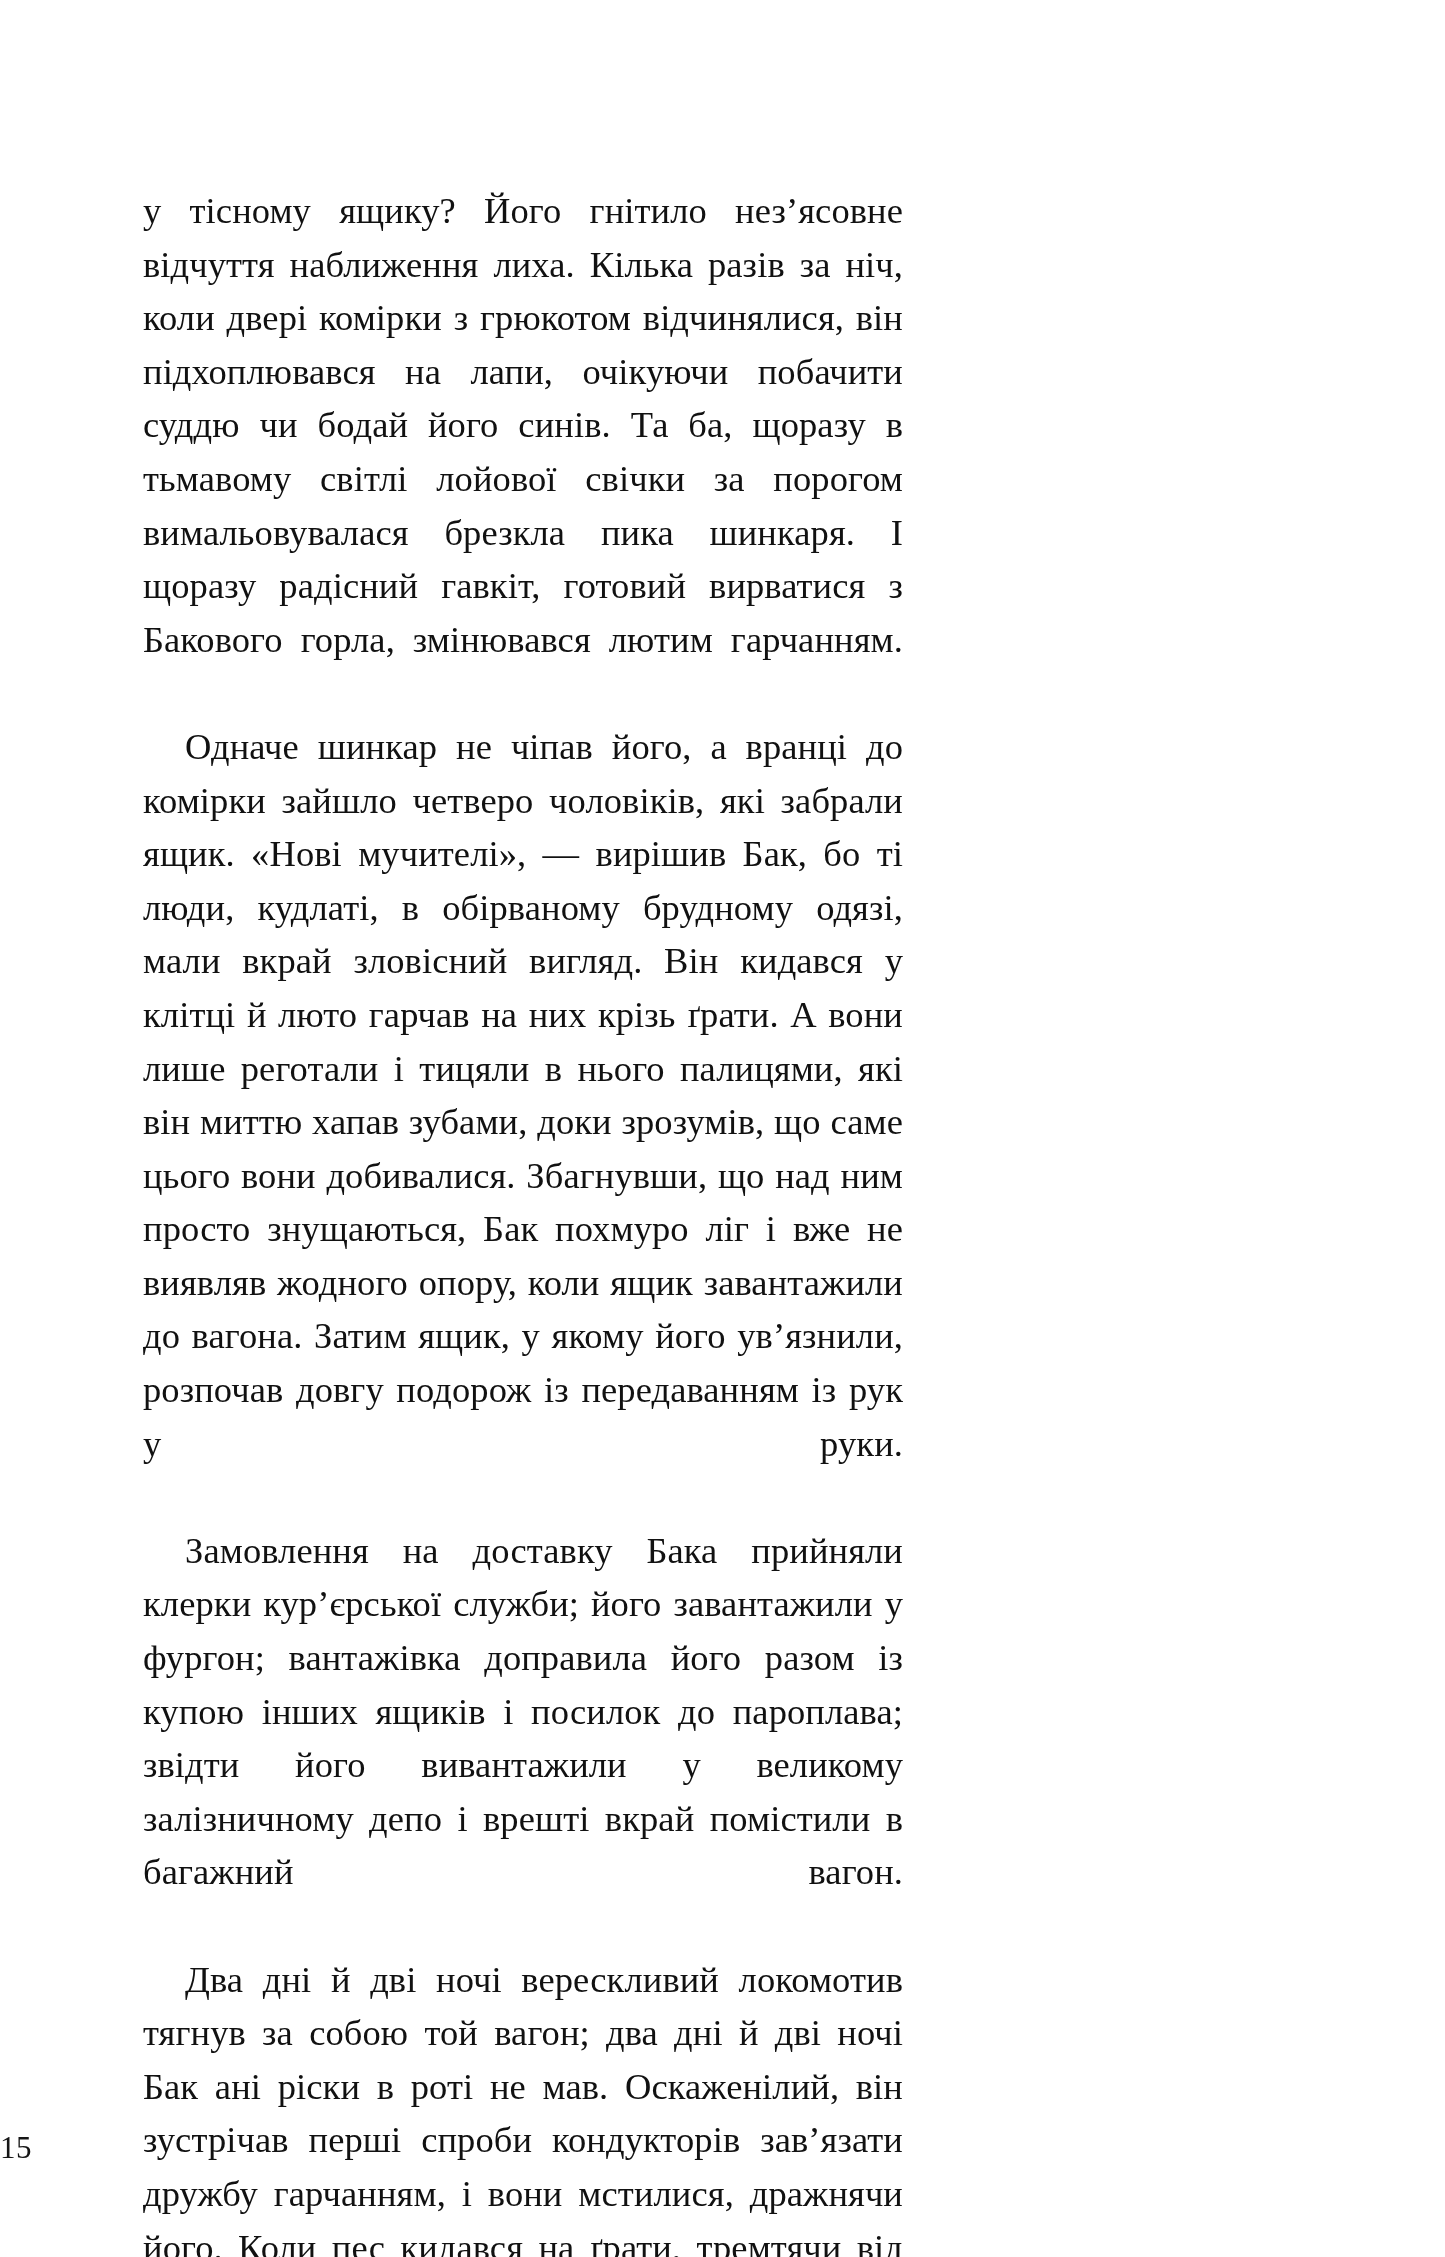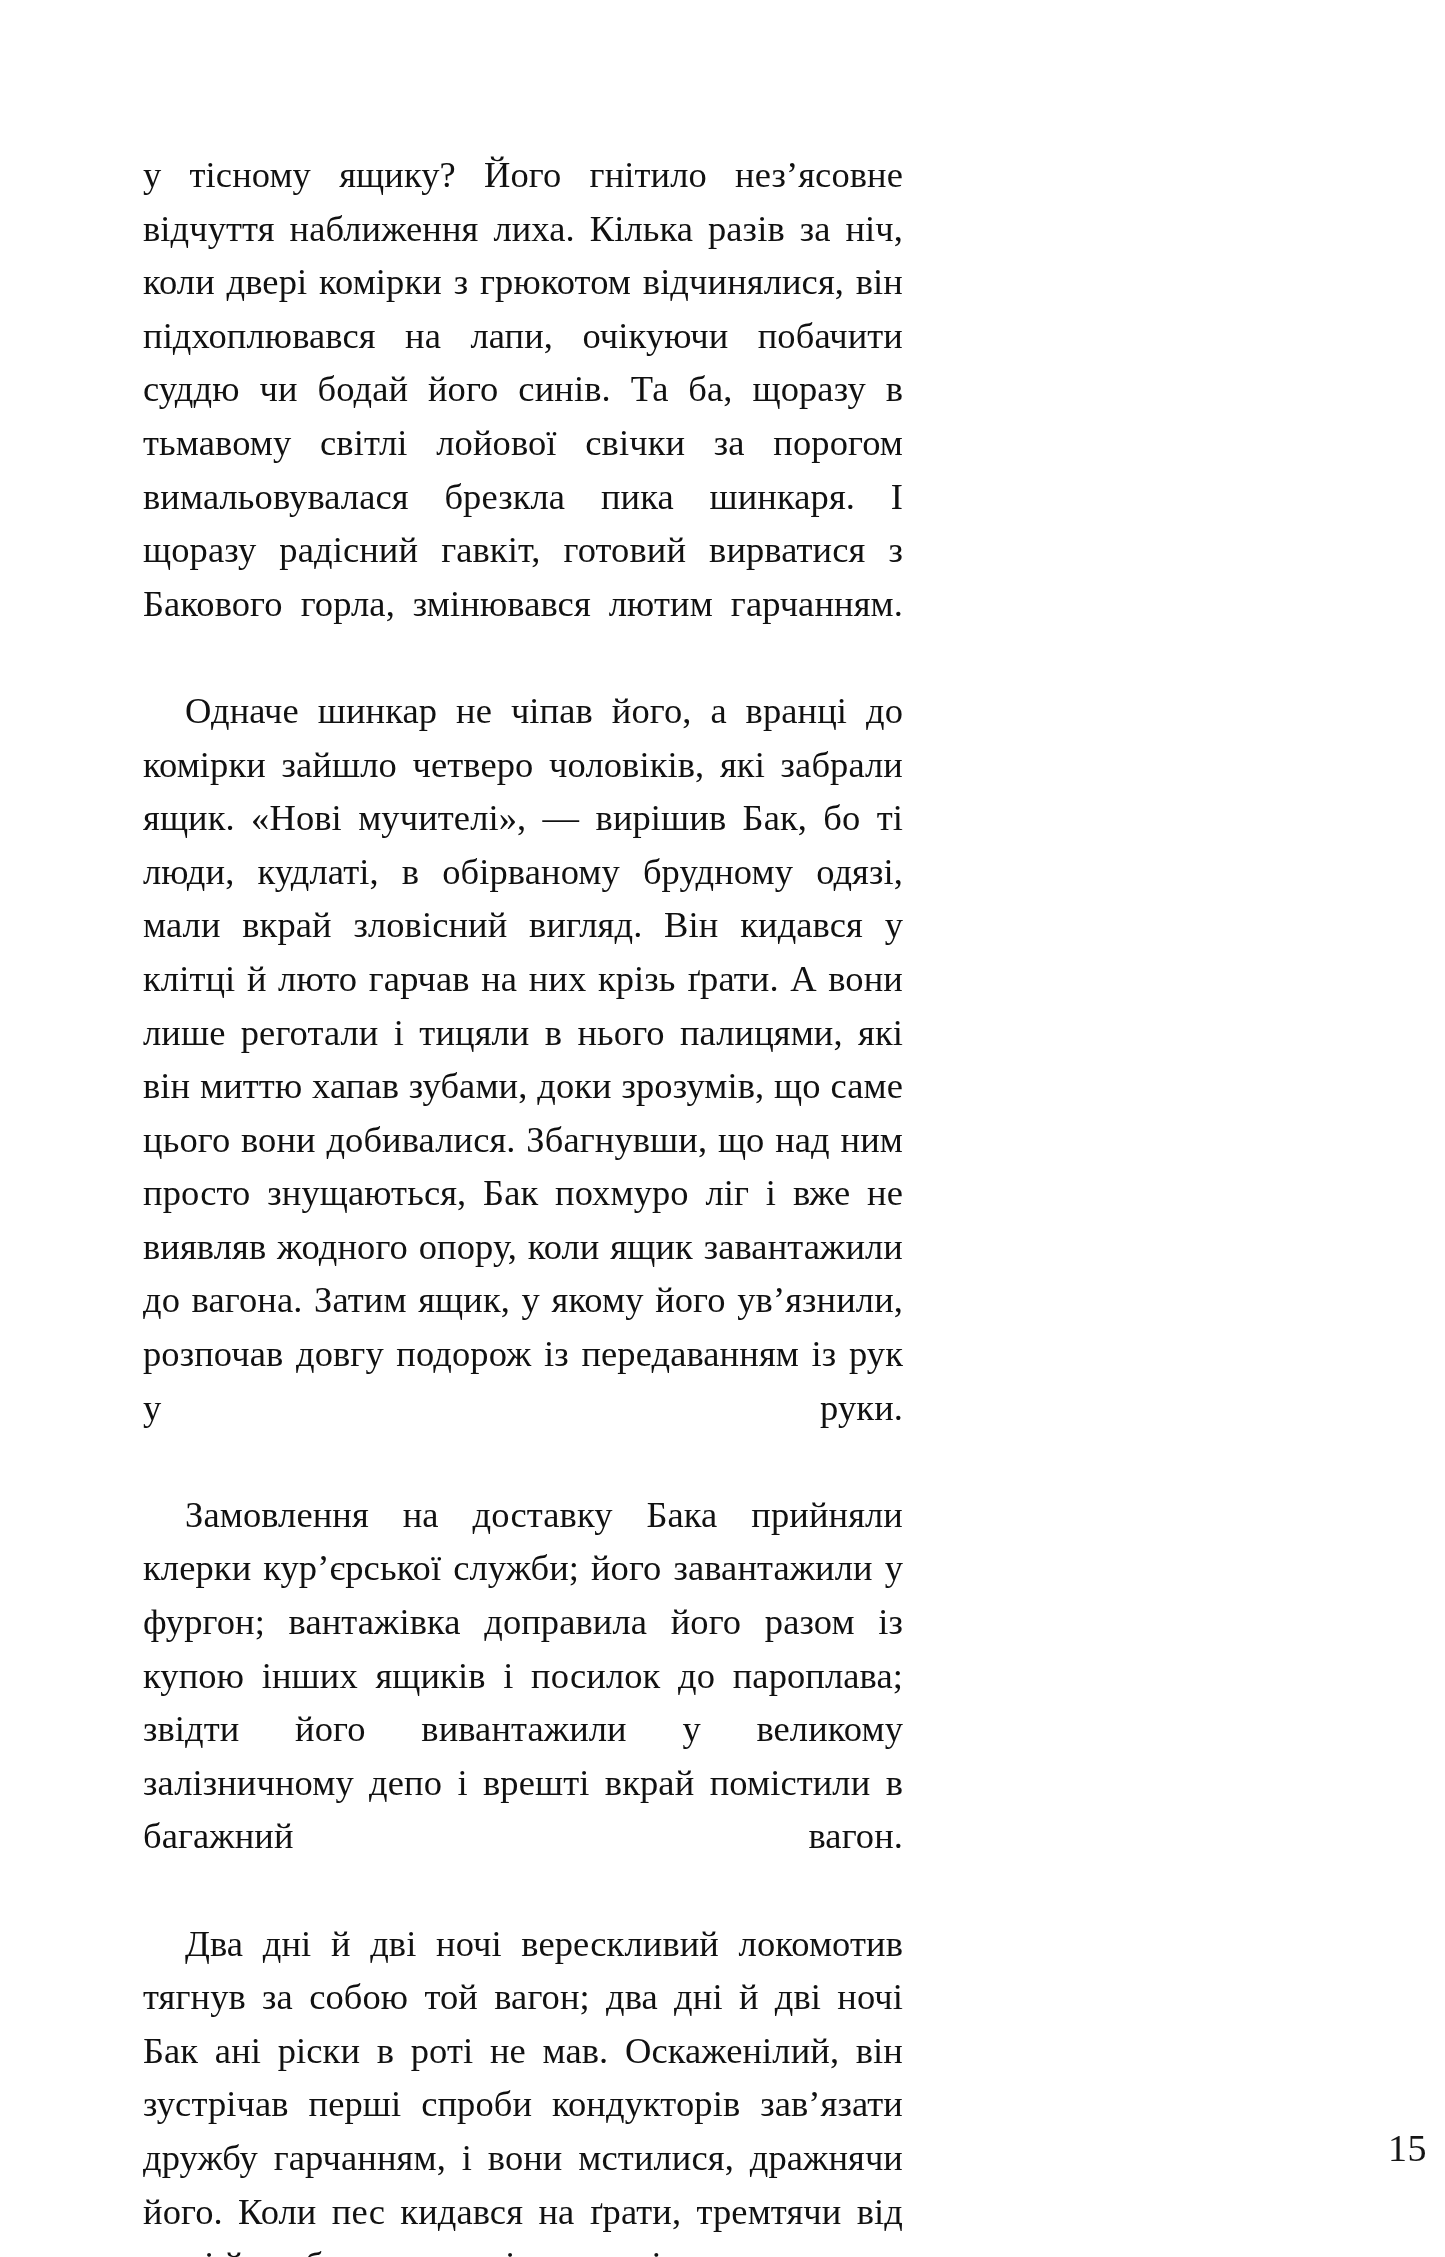--- a/index.html
+++ b/index.html
@@ -44,36 +44,37 @@
     margin: 0;
     padding: 0;
     text-indent: 42px;
     text-align: justify;
     hyphens: manual;
     -webkit-hyphens: manual;
   }
 
   .textblock p.first {
     text-indent: 0;
+    margin-top: 36px;
   }
 
   
   .textblock p::after {
     content: "";
     display: inline-block;
     width: 100%;
   }
 
   .folio {
     position: absolute;
     left: 0;
     top: 2128px;
     width: 1427px;
-    text-align: right;
-    font-size: 38px;
+    text-align: left;
+    font-size: 31px;
     line-height: 40px;
     color: #151515;
     font-family: "Liberation Serif", "DejaVu Serif", serif;
     letter-spacing: 0.5px;
   }
 </style>
 </head>
 <body>
 
 <div class="page">

